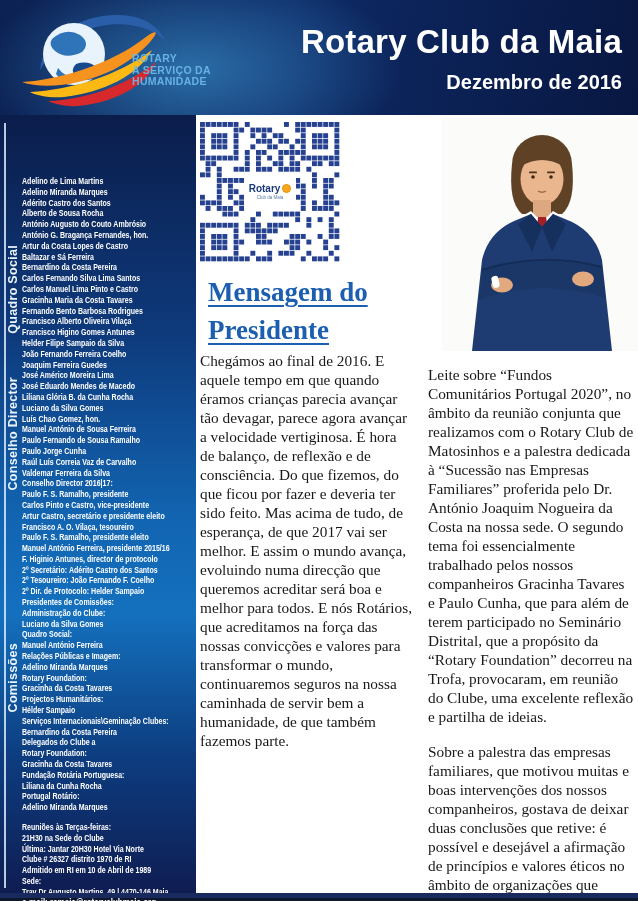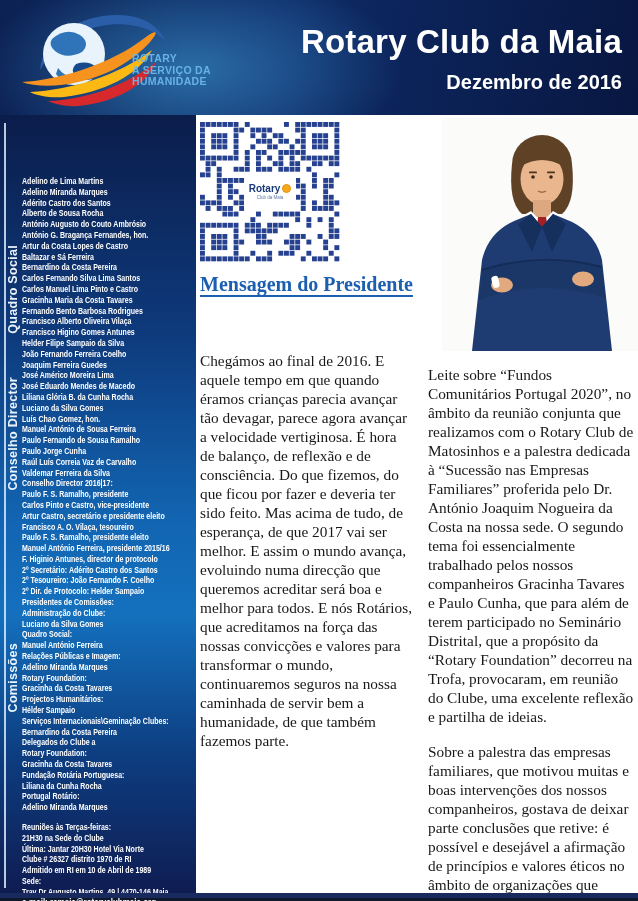--- a/index.html
+++ b/index.html
@@ -38,22 +38,22 @@
 
   .qr{position:absolute;left:4px;top:7px;width:140px;height:140px;}
   .qr-center{position:absolute;left:44px;top:50px;width:52px;height:38px;background:#fff;
     border-radius:3px;display:flex;flex-direction:column;align-items:center;justify-content:center;}
   .qr-word{display:flex;align-items:center;gap:2px;font-weight:bold;font-size:10px;color:#1a3a7a;}
   .qr-wheel{width:9px;height:9px;border-radius:50%;background:#f7a81b;border:1.5px solid #e09010;box-sizing:border-box;}
   .qr-sub{font-size:4.5px;color:#5a7aa0;margin-top:1px;}
 
   .photo{position:absolute;right:0;top:3px;width:196px;height:233px;}
 
-  .headline{position:absolute;left:4px;top:150px;width:228px;margin:0;
-    font-family:"Liberation Serif",serif;font-weight:bold;font-size:20px;line-height:38px;
+  .headline{position:absolute;left:4px;top:150px;width:228px;margin:8px;
+    font-family:"Liberation Serif",serif;font-weight:bold;font-size:27px;line-height:38px;
     text-decoration:underline;text-decoration-thickness:2px;text-underline-offset:4px;}
 
   .columns{position:absolute;left:4px;top:236px;width:436px;display:flex;gap:14px;
     font-family:"Liberation Serif",serif;font-size:15.3px;line-height:19px;color:#181818;}
   .col1{width:214px;} .col2{width:206px;margin-top:14px;}
   .para{margin:0 0 16px 0;}
 
   .bottom-rule{position:absolute;left:0;top:893px;width:638px;height:5px;background:#182a5e;}
 </style>
 </head>
@@ -516,19 +516,19 @@
     <h2 class="headline" style="color: rgb(28, 95, 176);">Mensagem do Presidente</h2>
 
     <div class="columns">
       <div class="col1">
 
       <p class="para">Chegámos ao final de 2016. E aquele tempo em que quando éramos crianças parecia avançar tão devagar, parece agora avançar a velocidade vertiginosa. É hora de balanço, de reflexão e de consciência. Do que fizemos, do que ficou por fazer e deveria ter sido feito. Mas acima de tudo, de esperança, de que 2017 vai ser melhor. E assim o mundo avança, evoluindo numa direcção que queremos acreditar será boa e melhor para todos. E nós Rotários, que acreditamos na força das nossas convicções e valores para transformar o mundo, continuaremos seguros na nossa caminhada de servir bem a humanidade, de que também fazemos parte.</p>
         </div>
       <div class="col2">
 
       <p class="para">Leite sobre “Fundos Comunitários Portugal 2020”, no âmbito da reunião conjunta que realizamos com o Rotary Club de Matosinhos e a palestra dedicada à “Sucessão nas Empresas Familiares” proferida pelo Dr. António Joaquim Nogueira da Costa na nossa sede. O segundo tema foi essencialmente trabalhado pelos nossos companheiros Gracinha Tavares e Paulo Cunha, que para além de terem participado no Seminário Distrital, que a propósito da “Rotary Foundation” decorreu na Trofa, provocaram, em reunião do Clube, uma excelente reflexão e partilha de ideias.</p>
-          <p class="para">Sobre a palestra das empresas familiares, que motivou muitas e boas intervenções dos nossos companheiros, gostava de deixar parte conclusões que retive: é possível e desejável a afirmação de princípios e valores éticos no âmbito de organizações que</p>
+          <p class="para">Sobre a palestra das empresas familiares, que motivou muitas e boas intervenções dos nossos companheiros, gostava de deixar duas conclusões que retive: é possível e desejável a afirmação de princípios e valores éticos no âmbito de organizações que</p>
         </div>
     </div>
   </main>
 
   <div class="bottom-rule"></div>
 </div>
 
 </body></html>

